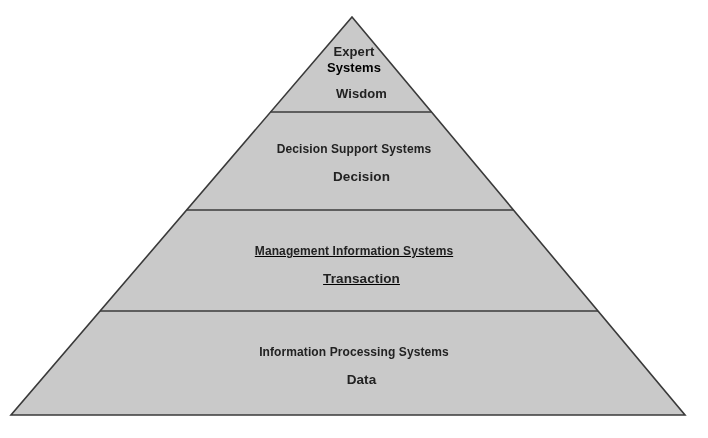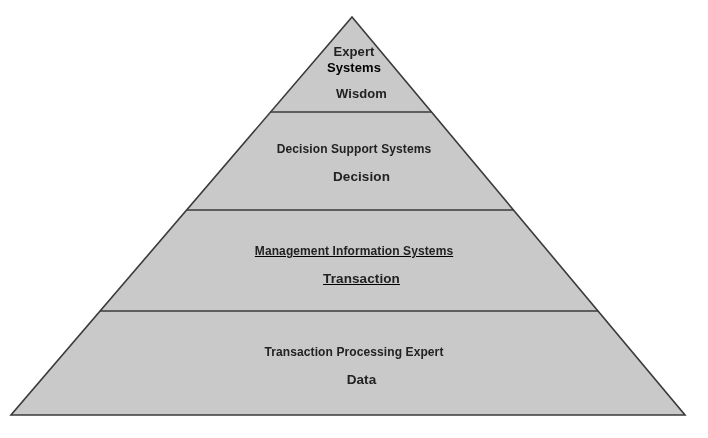--- a/index.html
+++ b/index.html
@@ -96,18 +96,18 @@
     <span class="tier-concept-label" style="color: rgb(34, 34, 34);">Decision</span>
   </div>
 
   <div id="tier-group-mis" class="tier-label-group">
     <span class="tier-system-label" style="color: rgb(34, 34, 34);">Management Information Systems</span>
     <span class="spacer-line"></span>
     <span class="tier-concept-label" style="color: rgb(34, 34, 34);">Transaction</span>
   </div>
 
   <div id="tier-group-tps" class="tier-label-group">
-    <span class="tier-system-label" style="color: rgb(34, 34, 34);">Transaction Processing Expert</span>
+    <span class="tier-system-label" style="color: rgb(34, 34, 34);">Information Processing Systems</span>
     <span class="spacer-line"></span>
     <span class="tier-concept-label" style="color: rgb(34, 34, 34);">Data</span>
   </div>
 
 </div>
 
 </body></html>

